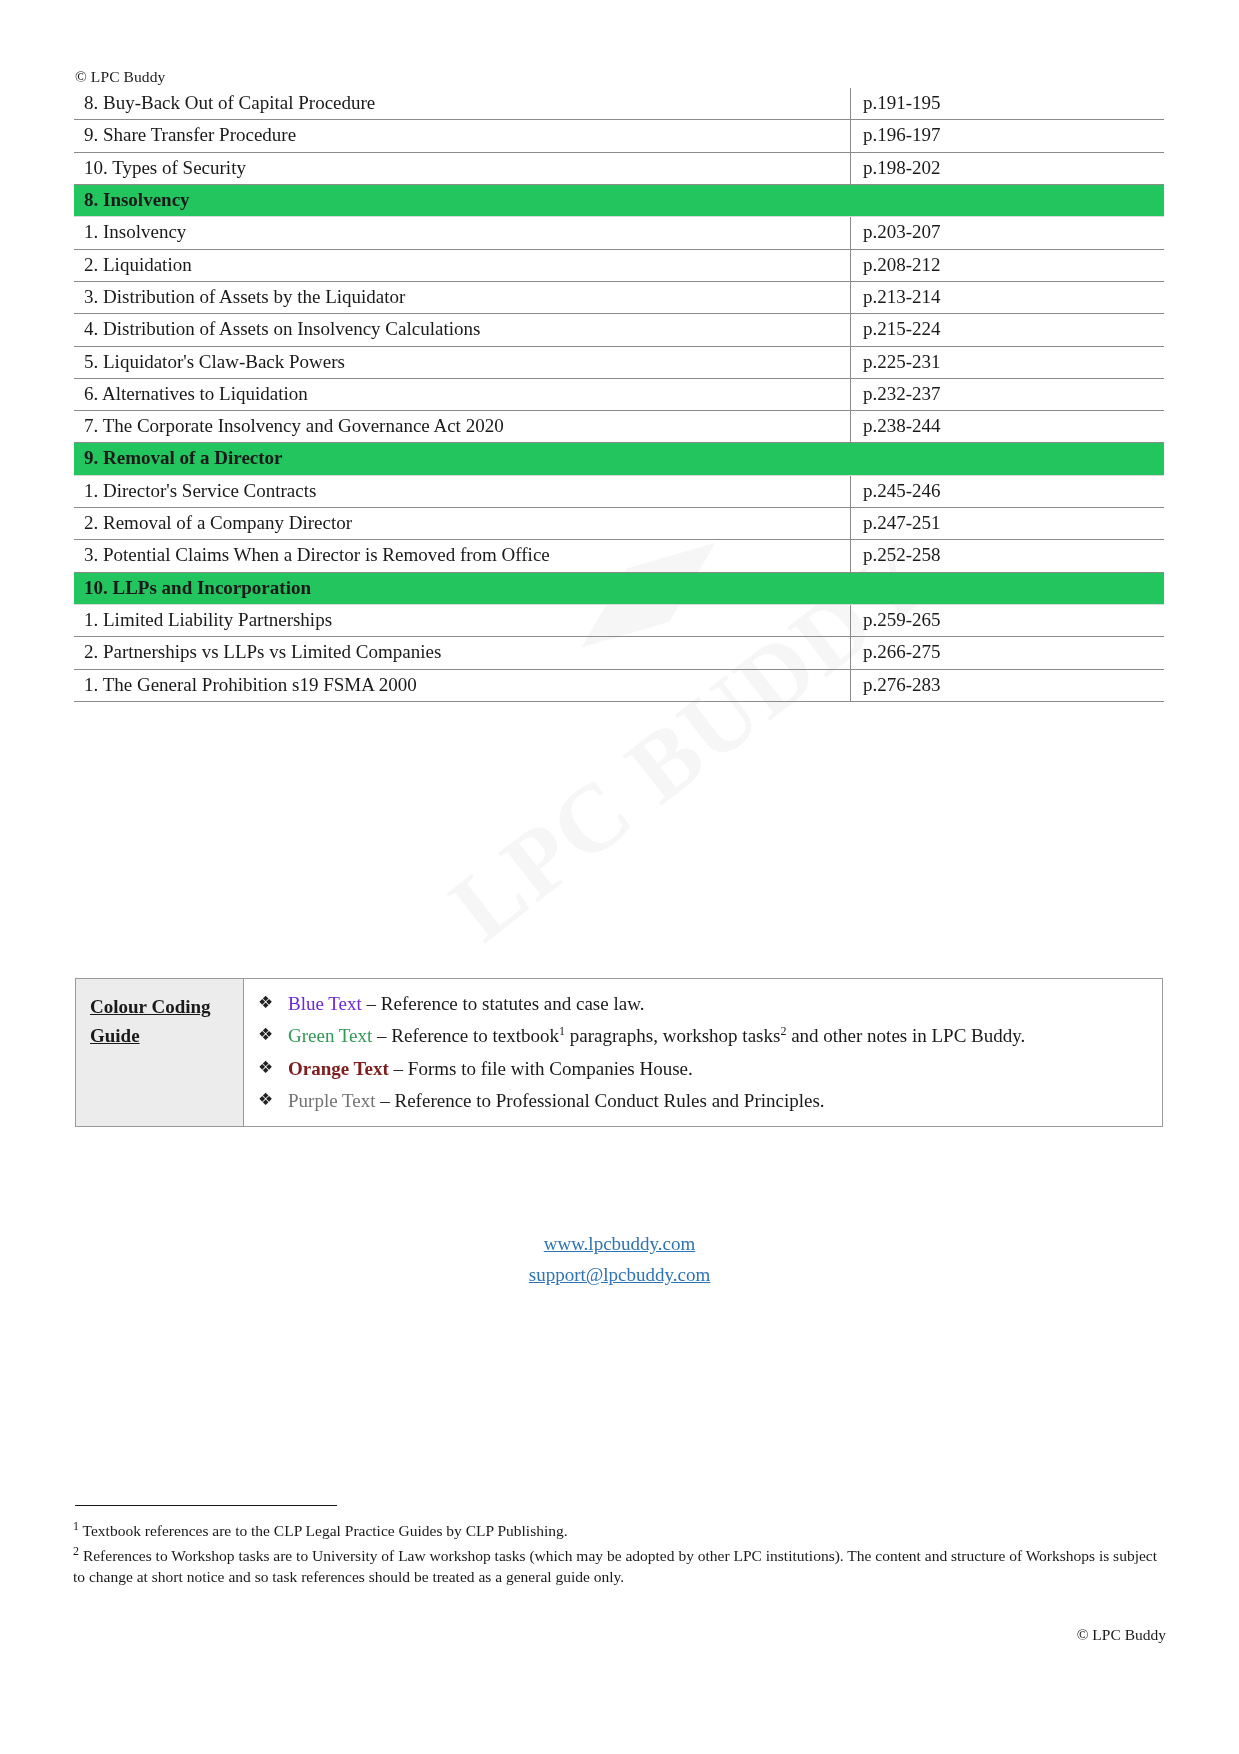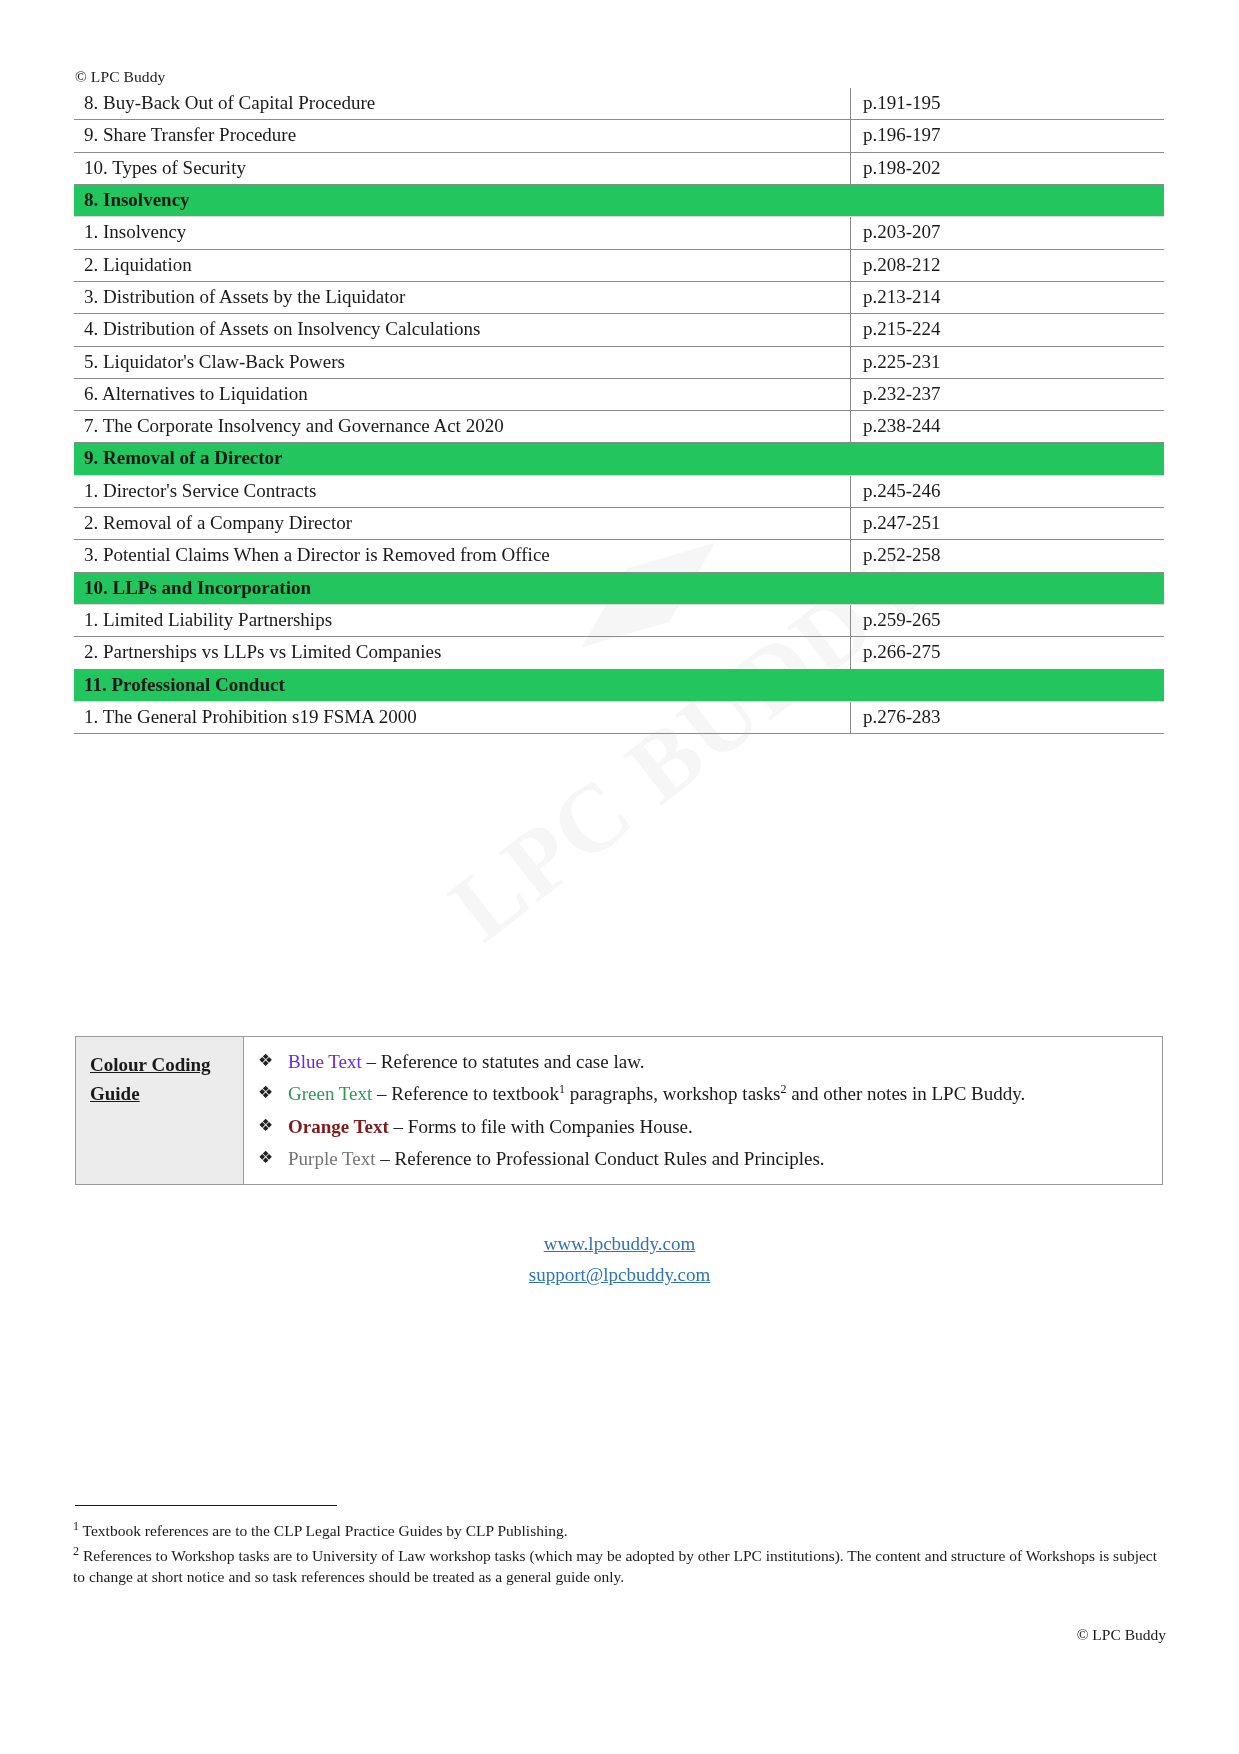--- a/index.html
+++ b/index.html
@@ -89,21 +89,21 @@
     border-bottom: 1px solid #d9d9d9;
     border-left: none;
   }
   .toc tr.section td.page-cell {
     border-left: none;
   }
   
   .cc-box {
     position: absolute;
     left: 75px;
-    top: 1036px;
+    top: 978px;
     width: 1088px;
     border: 1px solid #9a9a9a;
     display: flex;
     z-index: 2;
     box-sizing: border-box;
   }
   .cc-left {
     width: 168px;
     background: #ececec;
     border-right: 1px solid #9a9a9a;
@@ -261,24 +261,20 @@
           <td class="title-cell">10. LLPs and Incorporation</td>
           <td class="page-cell"></td>
         </tr>
         <tr class="entry">
           <td class="title-cell">1. Limited Liability Partnerships</td>
           <td class="page-cell">p.259-265</td>
         </tr>
         <tr class="entry">
           <td class="title-cell">2. Partnerships vs LLPs vs Limited Companies</td>
           <td class="page-cell">p.266-275</td>
-        </tr>
-        <tr class="section">
-          <td class="title-cell">11. Professional Conduct</td>
-          <td class="page-cell"></td>
         </tr>
         <tr class="entry">
           <td class="title-cell">1. The General Prohibition s19 FSMA 2000</td>
           <td class="page-cell">p.276-283</td>
         </tr>
       </tbody>
   </table>
 
   <div class="cc-box">
     <div class="cc-left">

